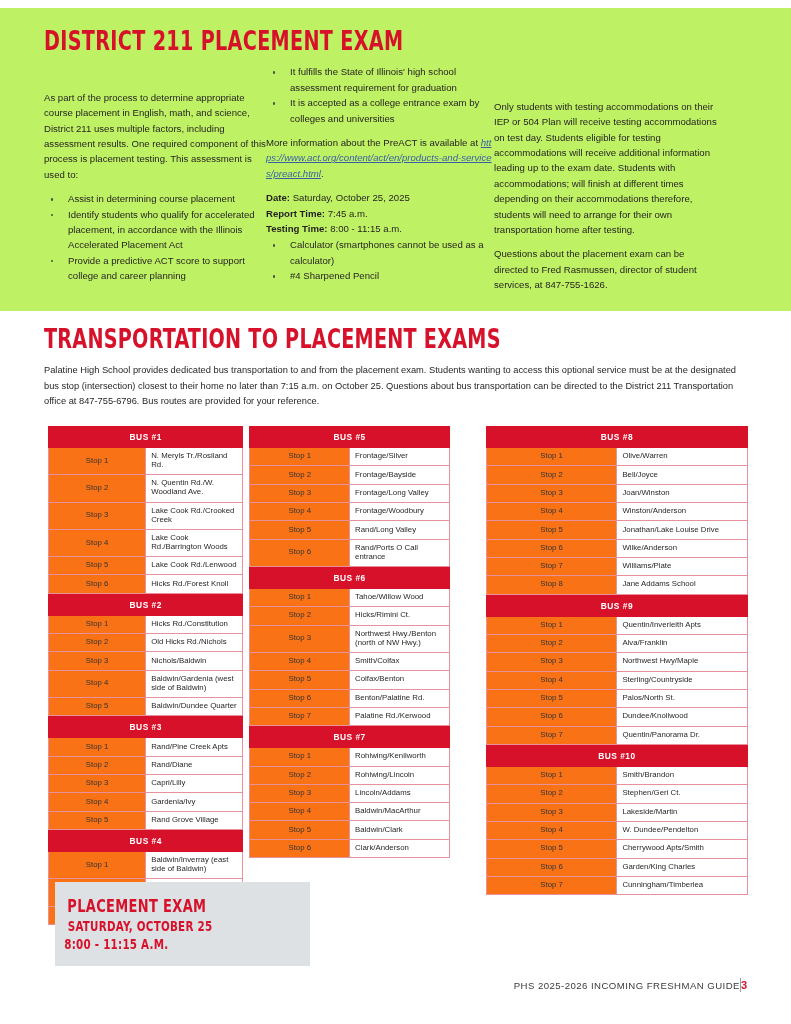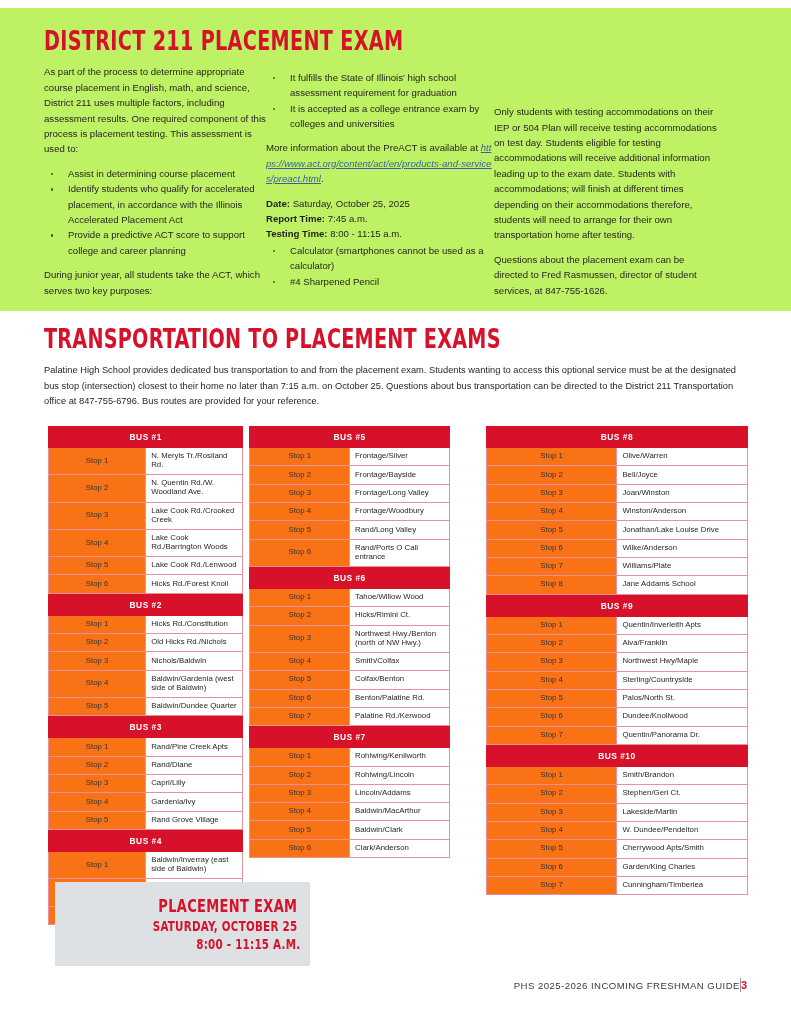--- a/index.html
+++ b/index.html
@@ -185,21 +185,21 @@
   
   .callout {
     position: absolute;
     left: 55px;
     top: 882px;
     width: 255px;
     height: 84px;
     background: #dde1e4;
     display: flex;
     flex-direction: column;
-    align-items: flex-end;
+    align-items: flex-start;
     justify-content: center;
   }
   .callout .c-line {
     font-family: "DejaVu Sans Condensed", "Liberation Sans Narrow", "Liberation Sans", sans-serif;
     color: #d8112b;
     font-weight: bold;
     text-align: center;
     transform: scaleX(0.85);
     white-space: nowrap;
   }
@@ -241,21 +241,20 @@
 
     <div class="cols3">
 
       <div class="col left">
         <p class="body">As part of the process to determine appropriate course placement in English, math, and science, District 211 uses multiple factors, including assessment results. One required component of this process is placement testing. This assessment is used to:</p>
         <ul class="bullets">
           <li>Assist in determining course placement</li>
           <li>Identify students who qualify for accelerated placement, in accordance with the Illinois Accelerated Placement Act</li>
           <li>Provide a predictive ACT score to support college and career planning</li>
         </ul>
-        <p class="body">During junior year, all students take the ACT, which serves two key purposes:</p>
       </div>
 
       <div class="col mid">
         <ul class="bullets">
           <li>It fulfills the State of Illinois' high school assessment requirement for graduation</li>
           <li>It is accepted as a college entrance exam by colleges and universities</li>
         </ul>
         <p class="body"><span>More information about the PreACT is available at </span><a class="link" href="#">https://www.act.org/content/act/en/products-and-services/preact.html</a><span>.</span></p>
 
         <div class="kv">

